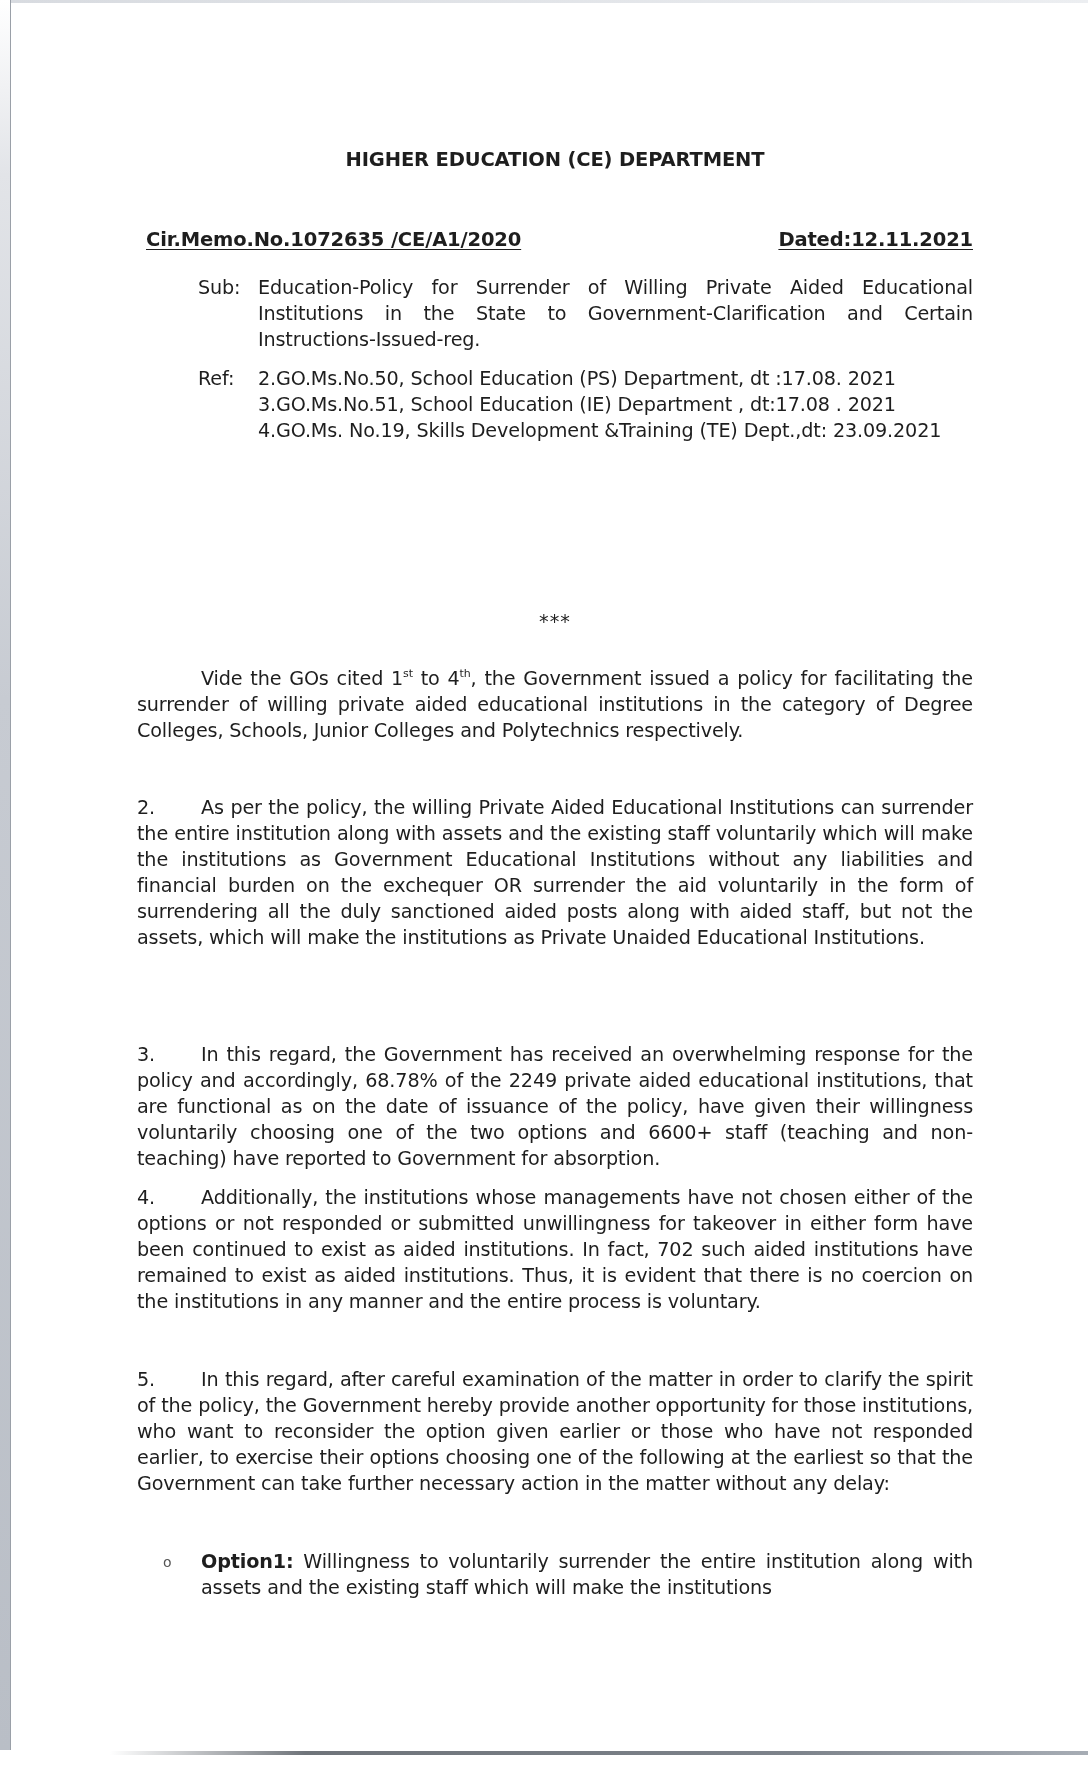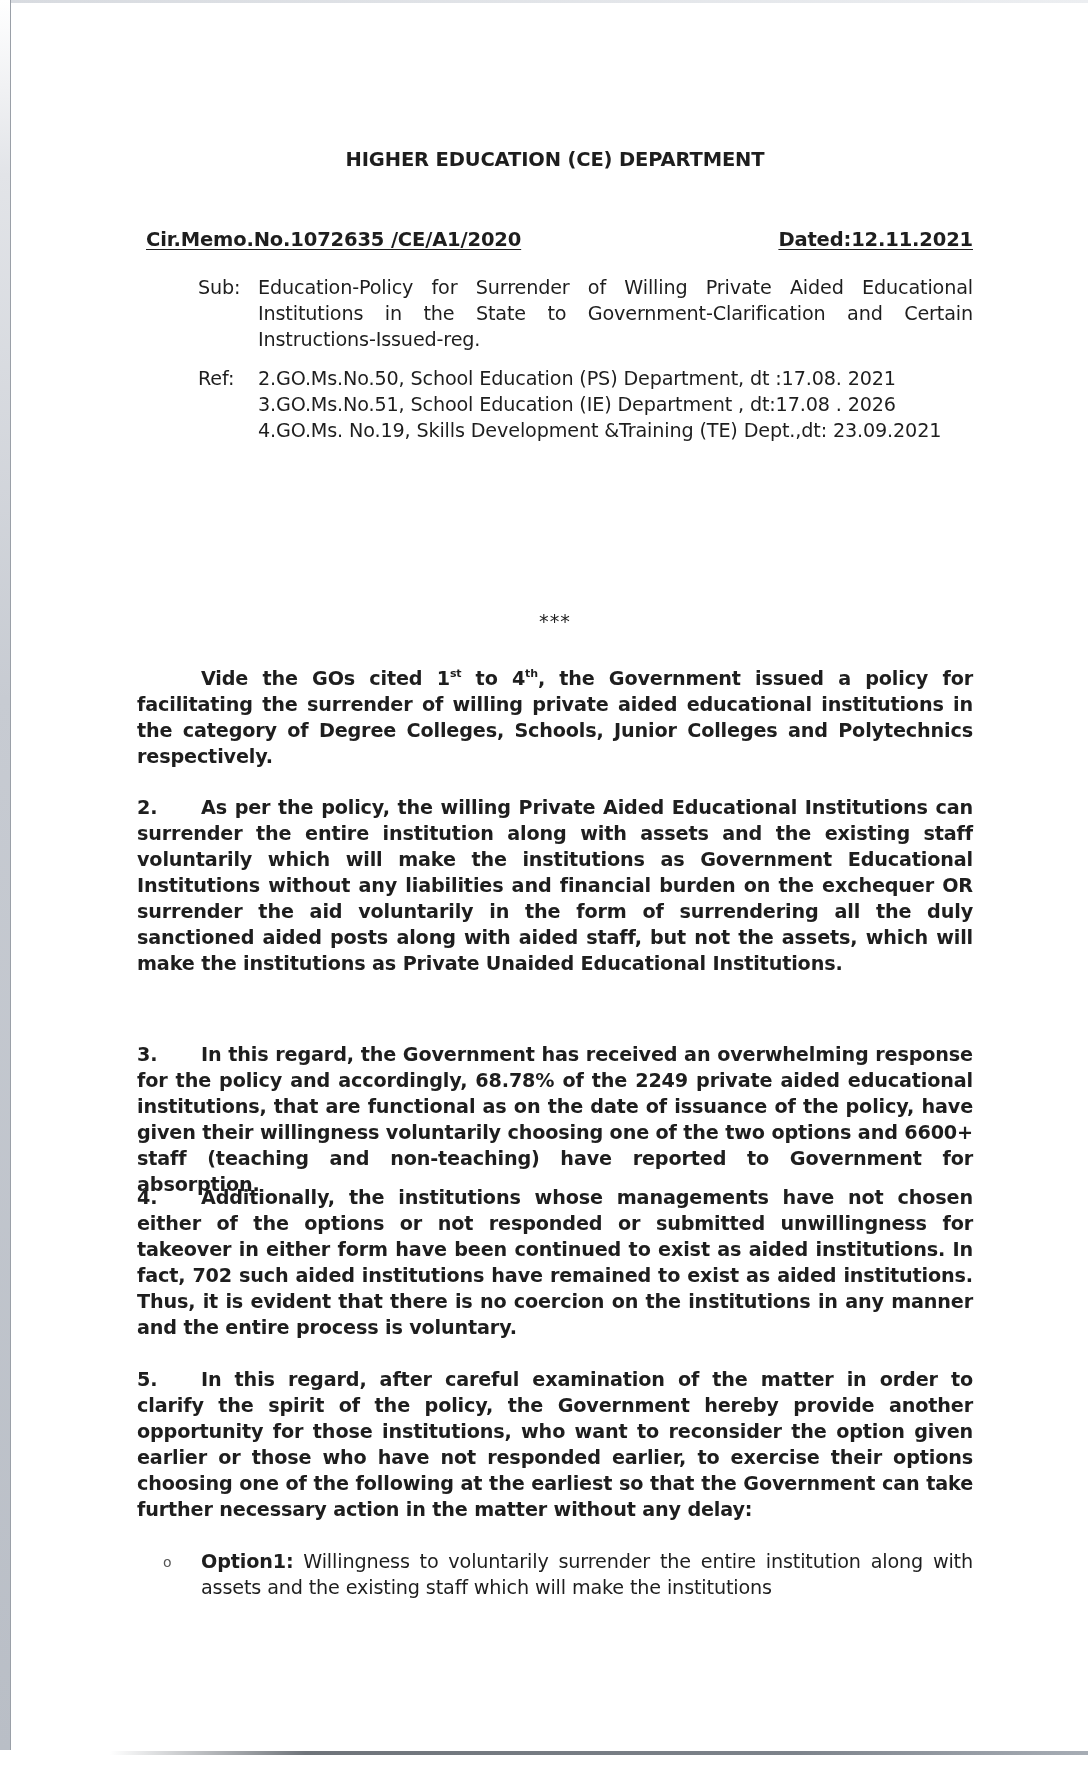--- a/index.html
+++ b/index.html
@@ -66,21 +66,21 @@
     }
     .labeled {
       display: flex;
     }
     .labeled .lbl { width: 60px; flex: none; }
     .labeled .body { flex: 1; text-align: justify; }
     .sub { top: 275px; left: 61px; width: 775px; }
     .ref { top: 358px; left: 61px; width: 775px; margin-top: 8px; }
     .ref-item { display: block; }
     .stars { position: absolute; top: 609px; left: 0; width: 836px; text-align: center; letter-spacing: 1px; }
-    .para { text-indent: 0; font-weight: bold; }
+    .para { text-indent: 0; }
     .para .num { display: inline-block; width: 64px; }
     .p1 { top: 666px; }
     .p1 .indent { display: inline-block; width: 64px; }
     .p2 { top: 795px; }
     .p3 { top: 1003px; margin-top: 39px; }
     .p4 { top: 1185px; }
     .p5 { top: 1367px; }
     .opt { top: 1549px; left: 26px; width: 810px; }
     .opt .bullet { position: absolute; left: 0; top: 0; font-size: 14px; color: #555; }
     .opt .body { margin-left: 38px; text-align: justify; }
@@ -107,21 +107,21 @@
 
   <div class="block labeled sub">
     <div class="lbl">Sub:</div>
     <div class="body">Education-Policy for Surrender of Willing Private Aided Educational Institutions in the State to Government-Clarification and Certain Instructions-Issued-reg.</div>
   </div>
 
   <div class="block labeled ref">
     <div class="lbl">Ref:</div>
     <div class="body">
       <span class="ref-item">2.GO.Ms.No.50, School Education (PS) Department, dt :17.08. 2021</span>
-      <span class="ref-item">3.GO.Ms.No.51, School Education (IE) Department , dt:17.08 . 2026</span>
+      <span class="ref-item">3.GO.Ms.No.51, School Education (IE) Department , dt:17.08 . 2021</span>
       <span class="ref-item">4.GO.Ms. No.19, Skills Development &amp;Training (TE) Dept.,dt: 23.09.2021</span>
     </div>
   </div>
 
   <div class="stars">***</div>
 
   <div class="block para p1">
     <span class="indent"></span><span>Vide the GOs cited 1</span><sup>st</sup><span> to 4</span><sup>th</sup><span>, the Government issued a policy for facilitating the surrender of willing private aided educational institutions in the category of Degree Colleges, Schools, Junior Colleges and Polytechnics respectively.</span>
   </div>
 

